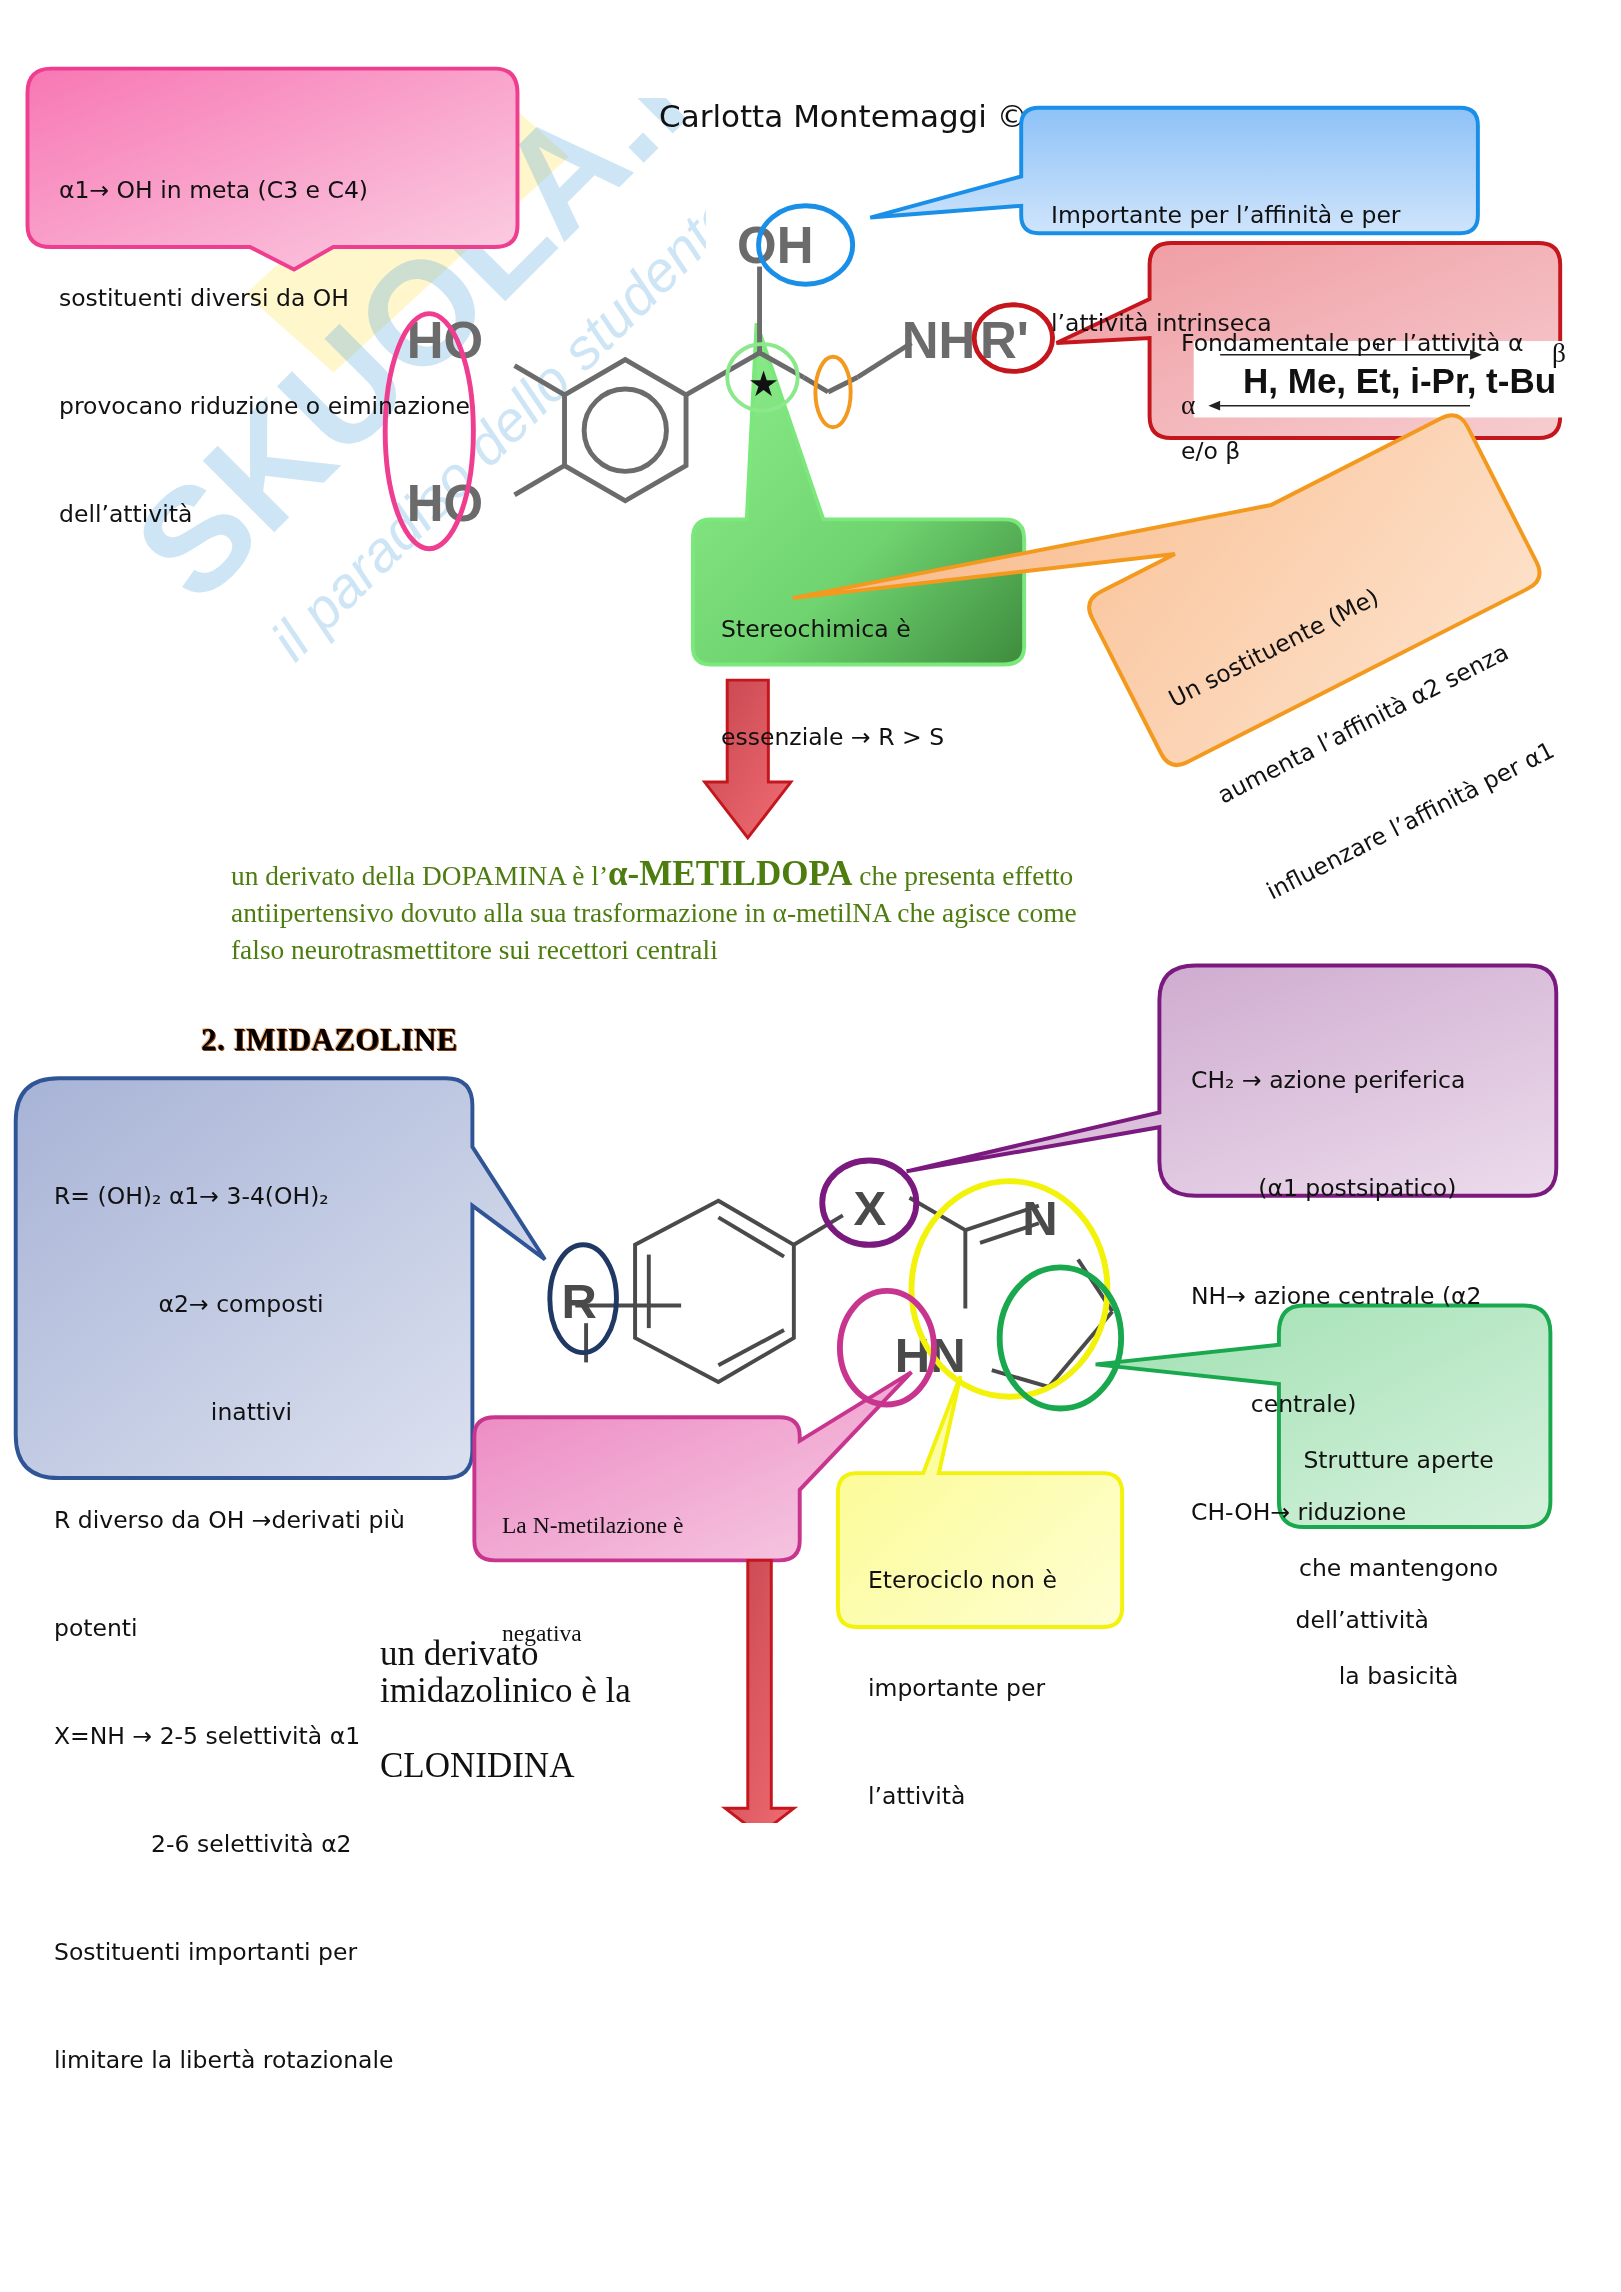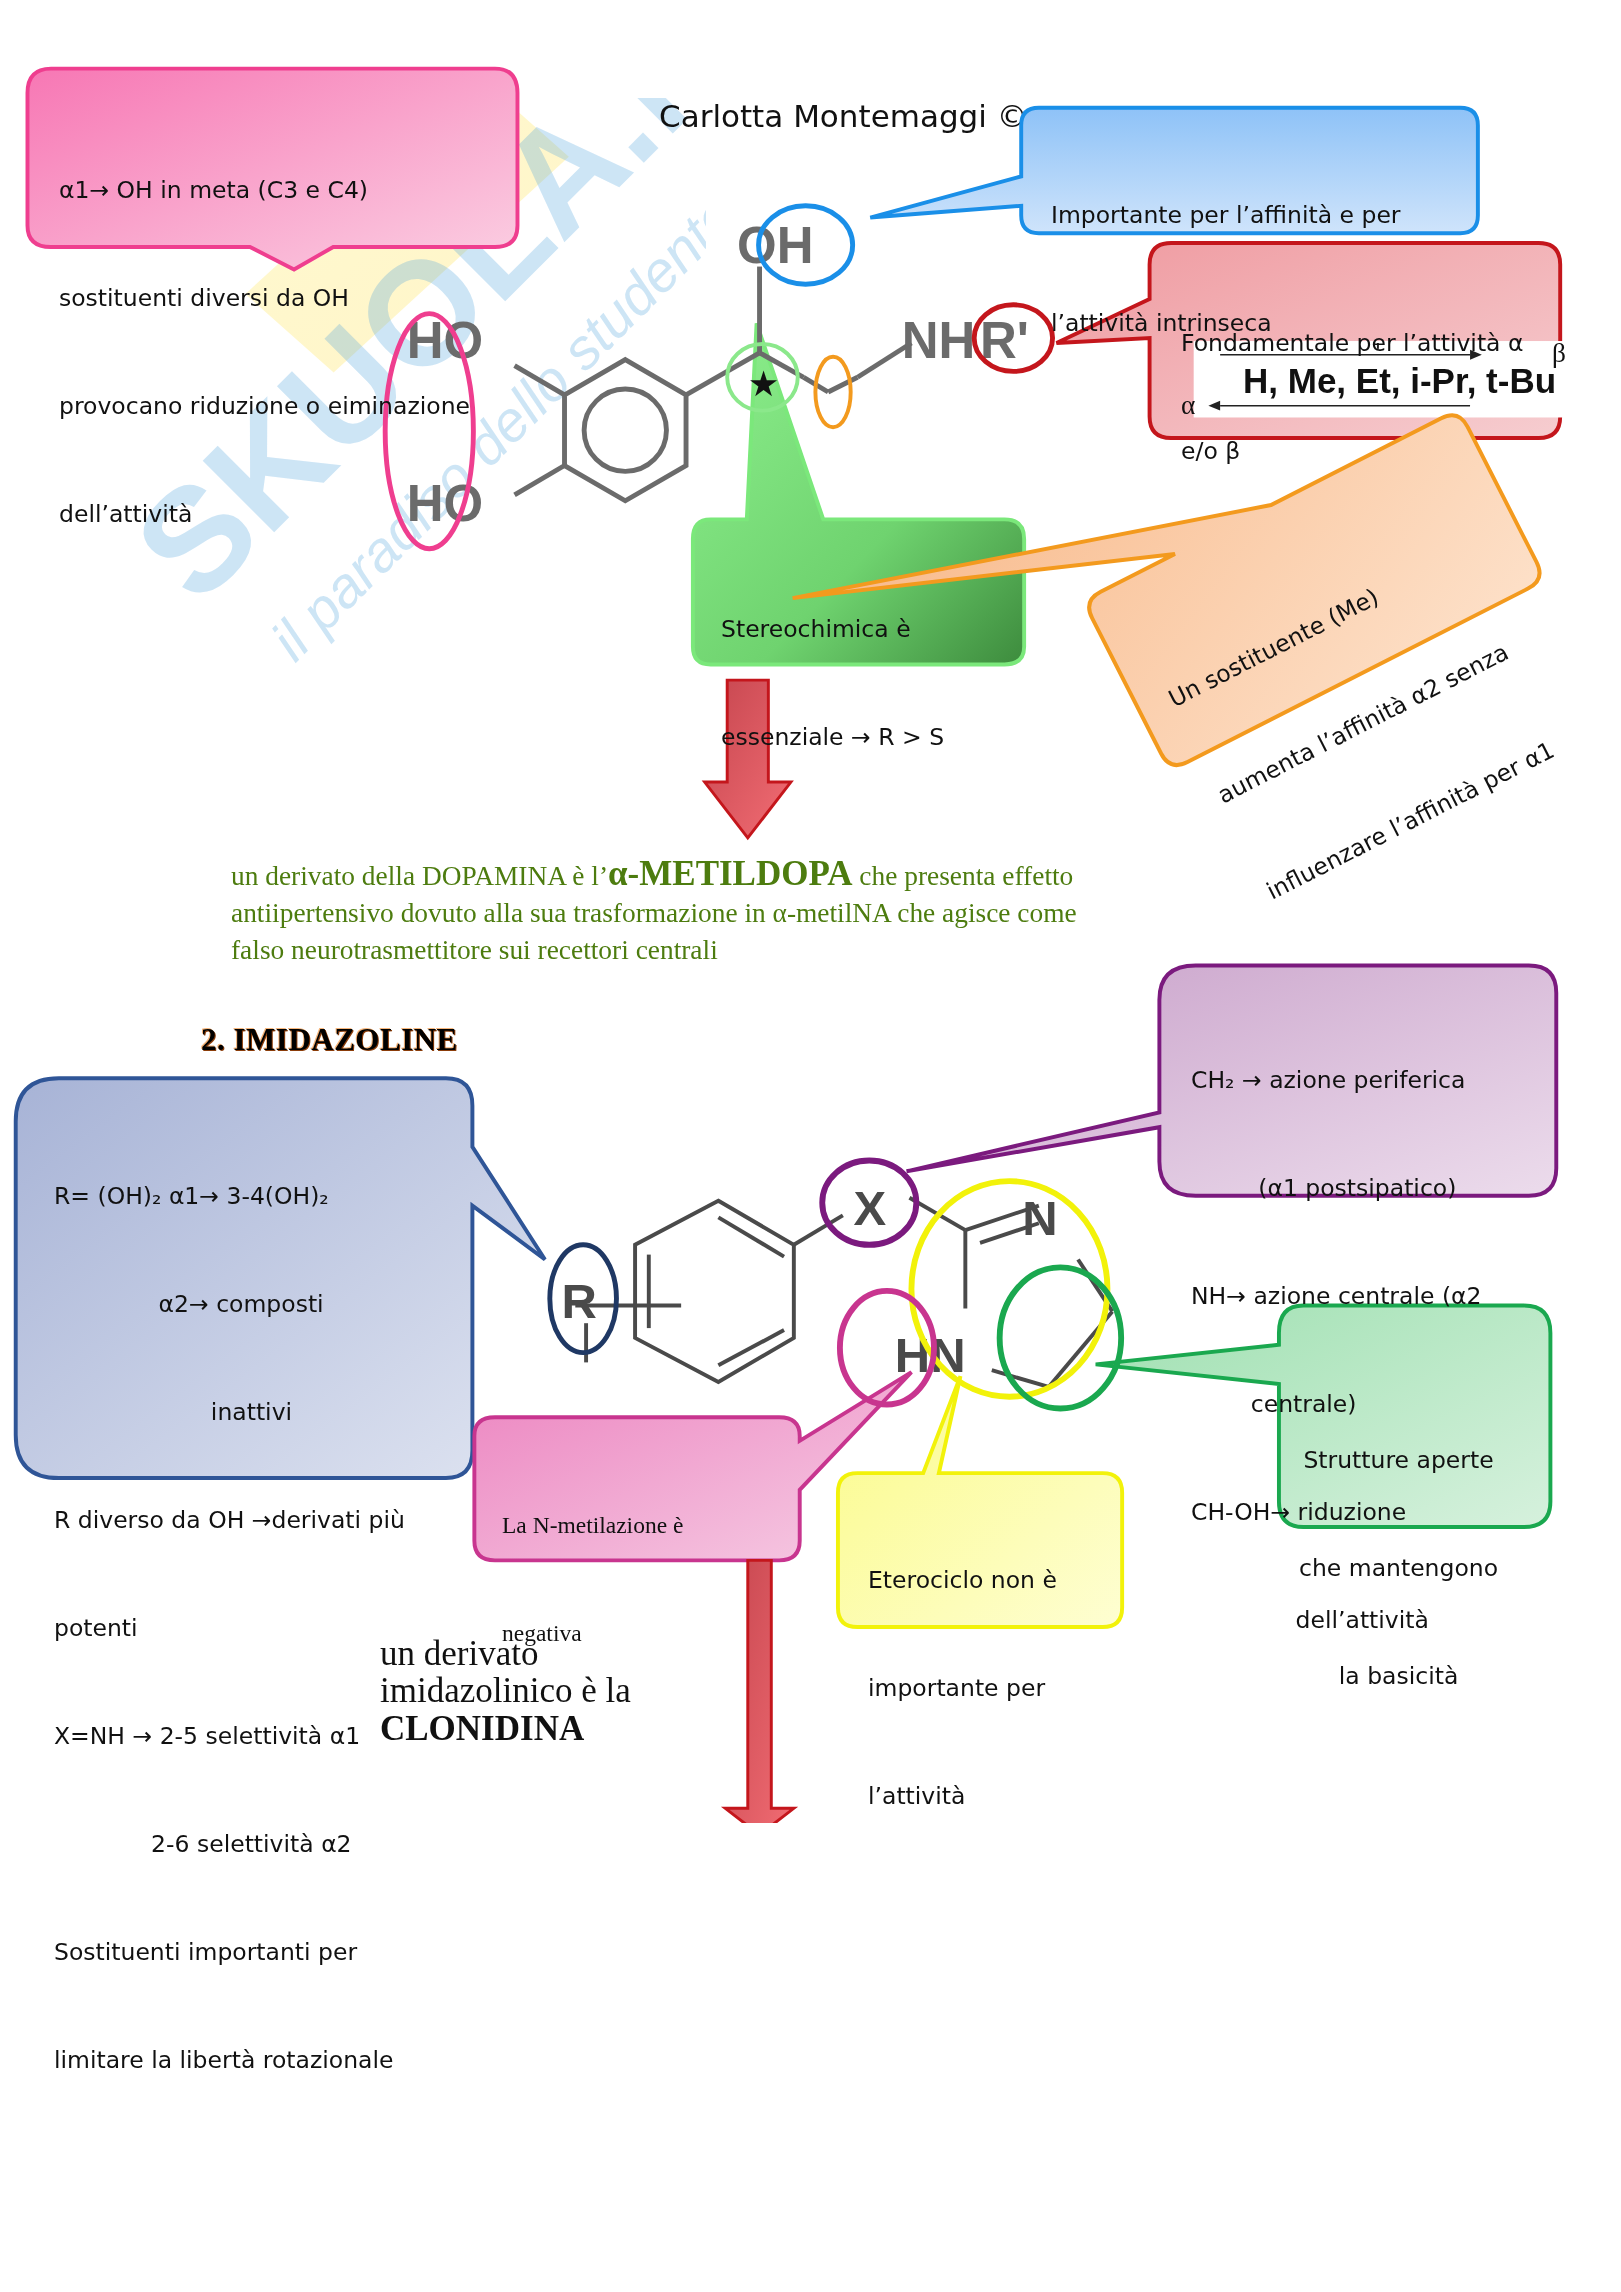--- a/index.html
+++ b/index.html
@@ -12,21 +12,21 @@
     svg text { font-family: "Liberation Sans", sans-serif; }
     .watermark { position: absolute; left: 19.6px; top: 98px; width: 686px; height: 637px;
                  pointer-events: none; }
     .author { font-family: "DejaVu Sans", sans-serif; font-size: 31px; }
     .para { font-family: "Liberation Serif", serif; font-size: 27.4px; line-height: 37px; color: #4d7c0f; }
     .para b { font-size: 35px; }
     .heading2 { font-family: "Liberation Serif", serif; font-weight: bold; font-size: 31px;
                 color: #000000; letter-spacing: 0.5px;
                 text-shadow: 1px 1px 0 #8b3d0a, -1px -1px 0 #f6b57a; }
     .clon { font-family: "Liberation Serif", serif; font-size: 35px; line-height: 37px; }
-    .clon-name { font-family: "Liberation Serif", serif; font-weight: bold; font-size: 35px; }
+    .clon-name { font-family: "Liberation Serif", serif; font-weight: normal; font-size: 35px; margin-top: 37px; }
   </style>
 </head>
 <body>
 
 <svg class="watermark" viewBox="0 0 700 650">
   <defs>
     <linearGradient id="wmY" x1="0" y1="0" x2="1" y2="1">
       <stop offset="0" stop-color="#fff6b0" stop-opacity="0.55"></stop>
       <stop offset="1" stop-color="#ffe46a" stop-opacity="0.35"></stop>
     </linearGradient>

